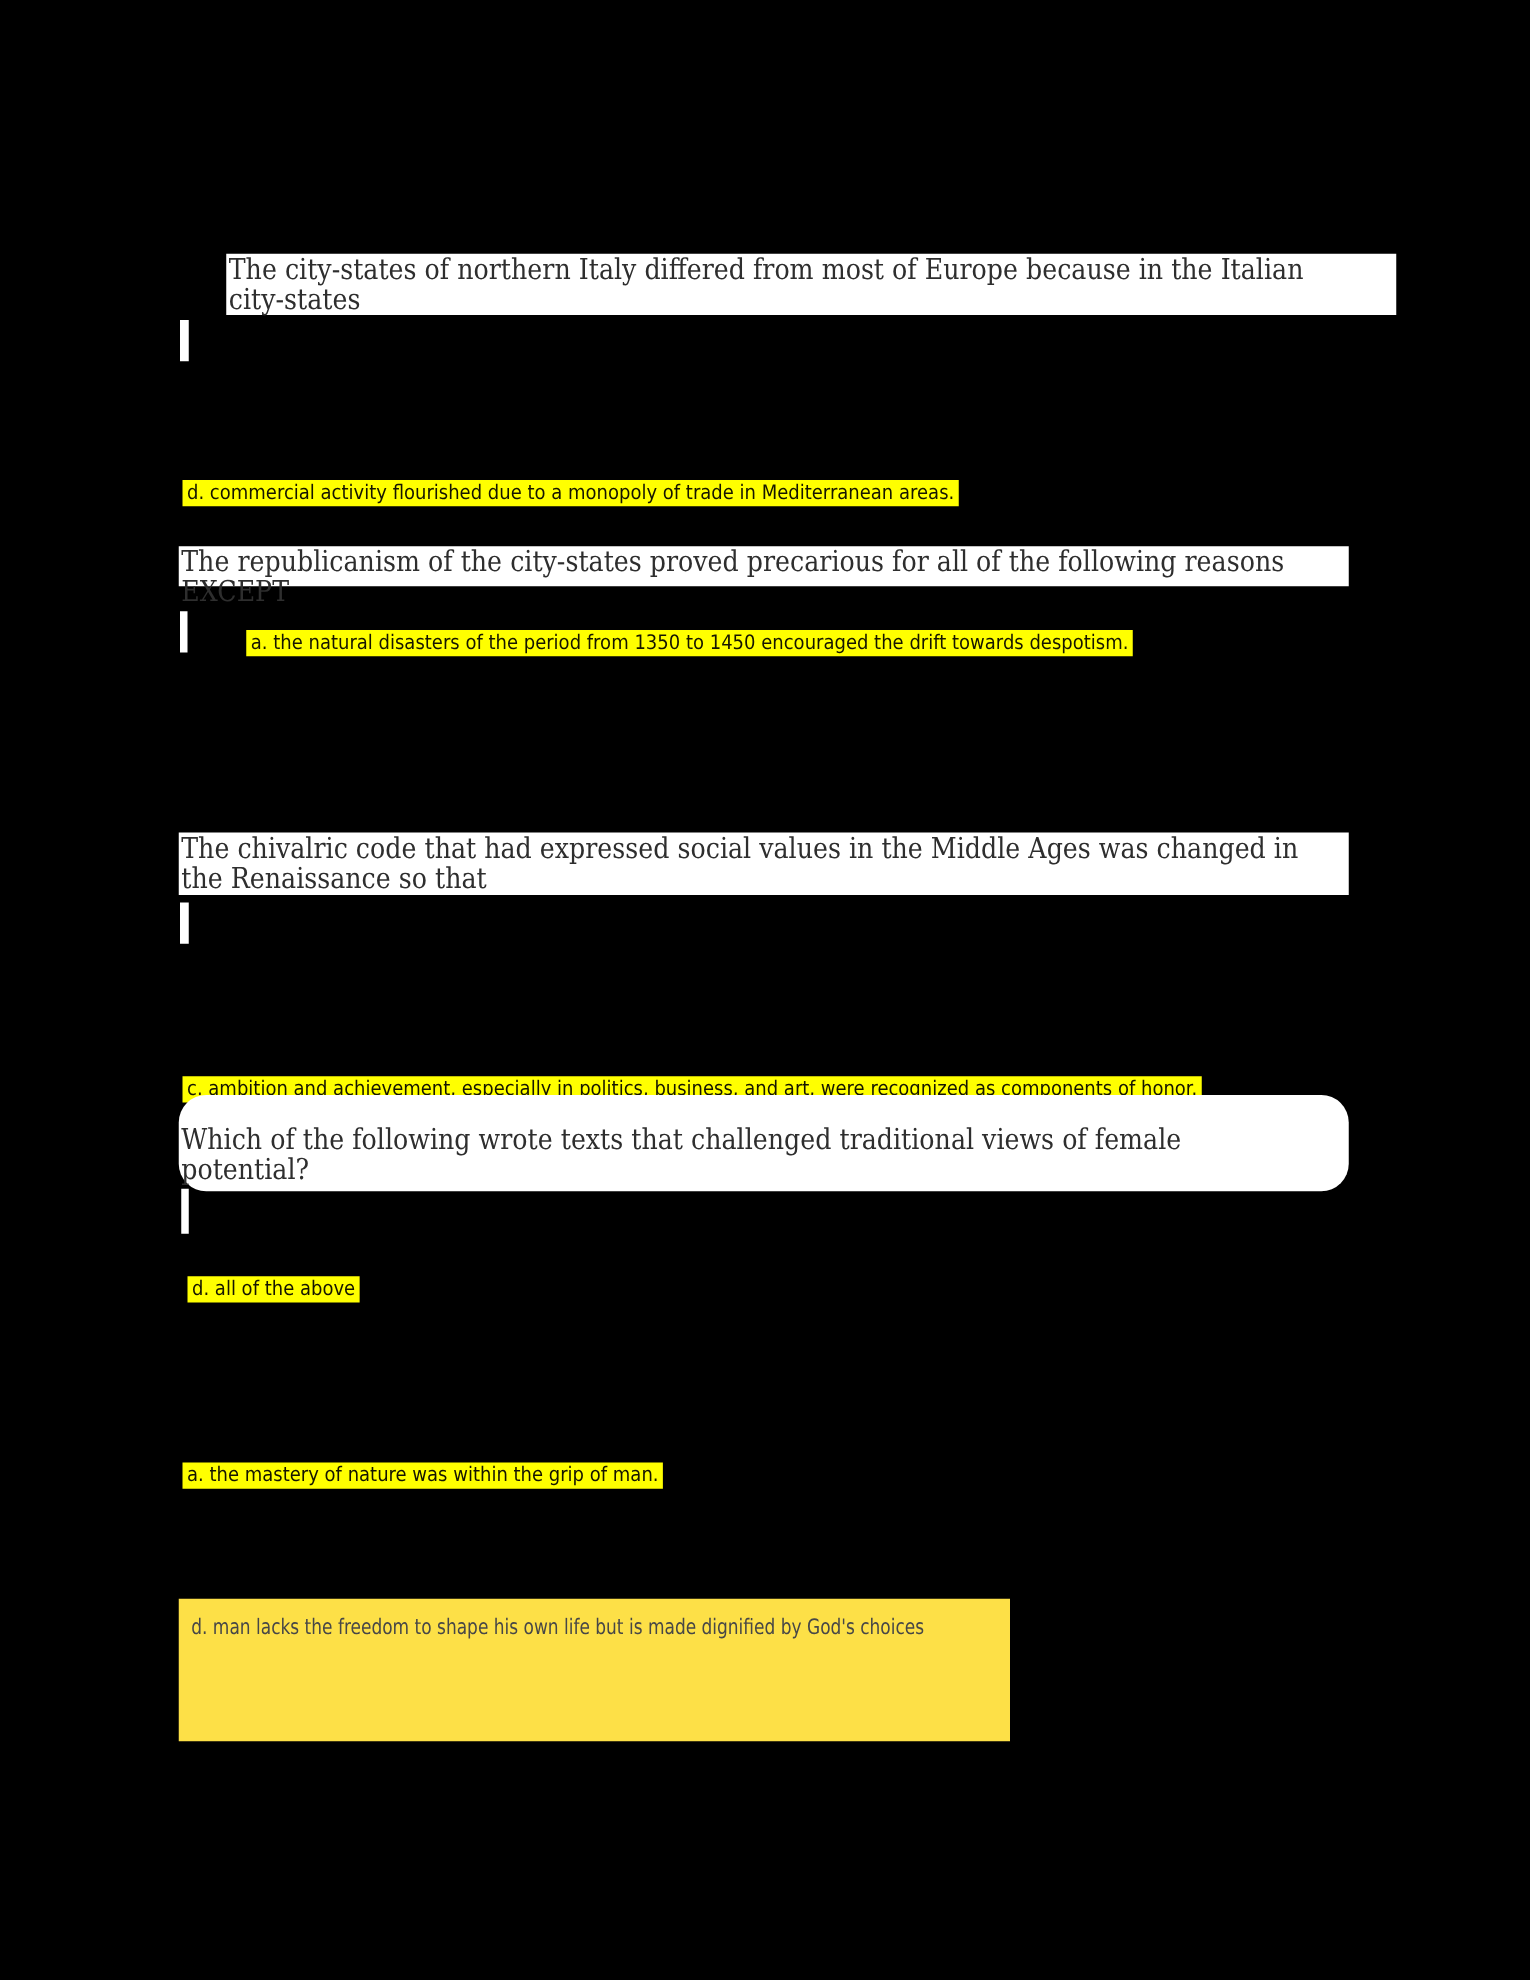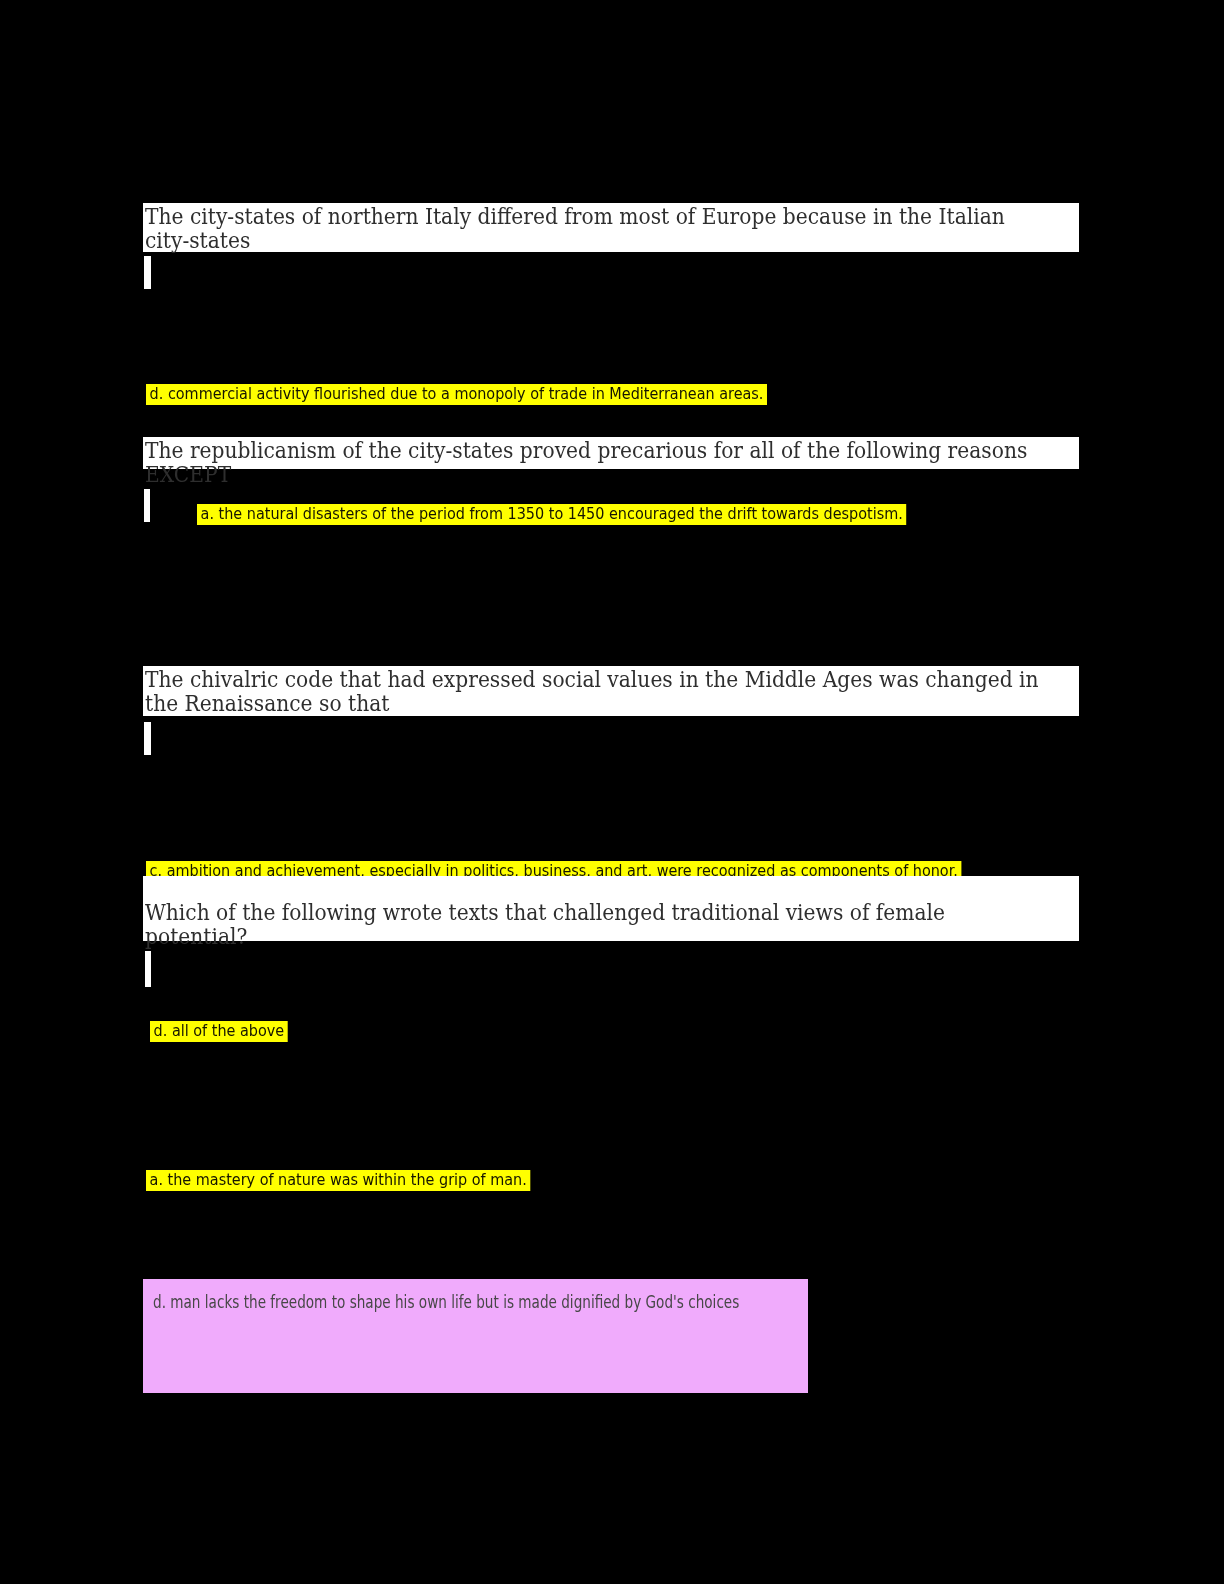--- a/index.html
+++ b/index.html
@@ -48,21 +48,21 @@
     font-size: 16px;
     line-height: 20px;
     padding: 0 4px 1px 4px;
     transform: scaleX(0.9);
     transform-origin: 0 0;
     white-space: nowrap;
   }
   
   .ansblock {
     position: absolute;
-    background: #f0abfc;
+    background: #fde047;
   }
   .ansblock-text {
     position: absolute;
     left: 10px;
     top: 12px;
     width: 980px;
     transform: scaleX(0.8);
     transform-origin: 0 0;
     font-family: "DejaVu Sans", sans-serif;
     font-size: 17px;
@@ -83,21 +83,21 @@
     line-height: 26px;
     color: #2e2e2e;
     white-space: nowrap;
   }
 </style>
 </head>
 <body>
 
 <div id="canvas">
 
-  <div class="bar" style="top:203px; height:49px;">
+  <div class="bar" style="top:203px; height:49px;margin-left:38px;">
     <div class="qtext">
       <div>The city-states of northern Italy differed from most of Europe because in the Italian</div>
       <div>city-states</div>
     </div>
   </div>
   <div class="cursor" style="left:144px; top:256px; width:7px; height:33px;"></div>
 
   <div class="hl" style="left:146px; top:384px;">
     <span>d. commercial activity flourished due to a monopoly of trade in Mediterranean areas.</span>
   </div>
@@ -119,21 +119,21 @@
       <div>The chivalric code that had expressed social values in the Middle Ages was changed in</div>
       <div>the Renaissance so that</div>
     </div>
   </div>
   <div class="cursor" style="left:144px; top:722px; width:7px; height:33px;"></div>
 
   <div class="hl" style="left:146px; top:861px;">
     <span>c. ambition and achievement, especially in politics, business, and art, were recognized as components of honor.</span>
   </div>
 
-  <div class="bar" style="top:876px; height:65px;">
+  <div class="bar" style="top:876px; height:77px;border-radius:22px;">
     <div class="qtext" style="top:24px;">
       <div>Which of the following wrote texts that challenged traditional views of female</div>
       <div>potential?</div>
     </div>
   </div>
   <div class="cursor" style="left:145px; top:951px; width:6px; height:36px;"></div>
 
   <div class="hl" style="left:150px; top:1021px;">
     <span>d. all of the above</span>
   </div>

